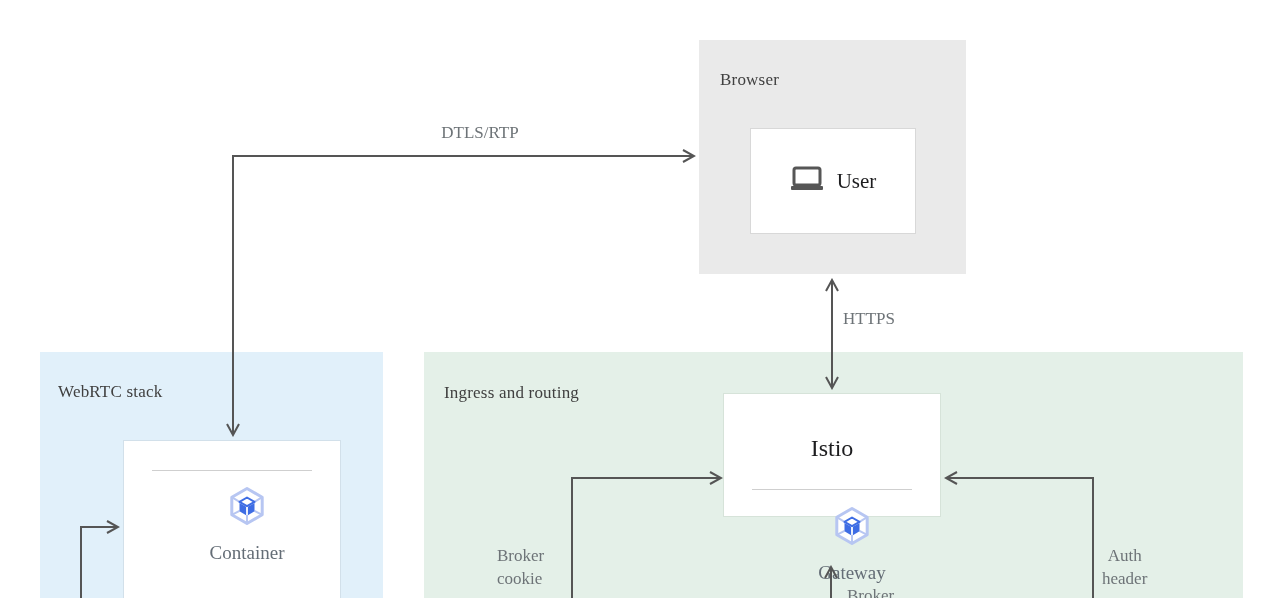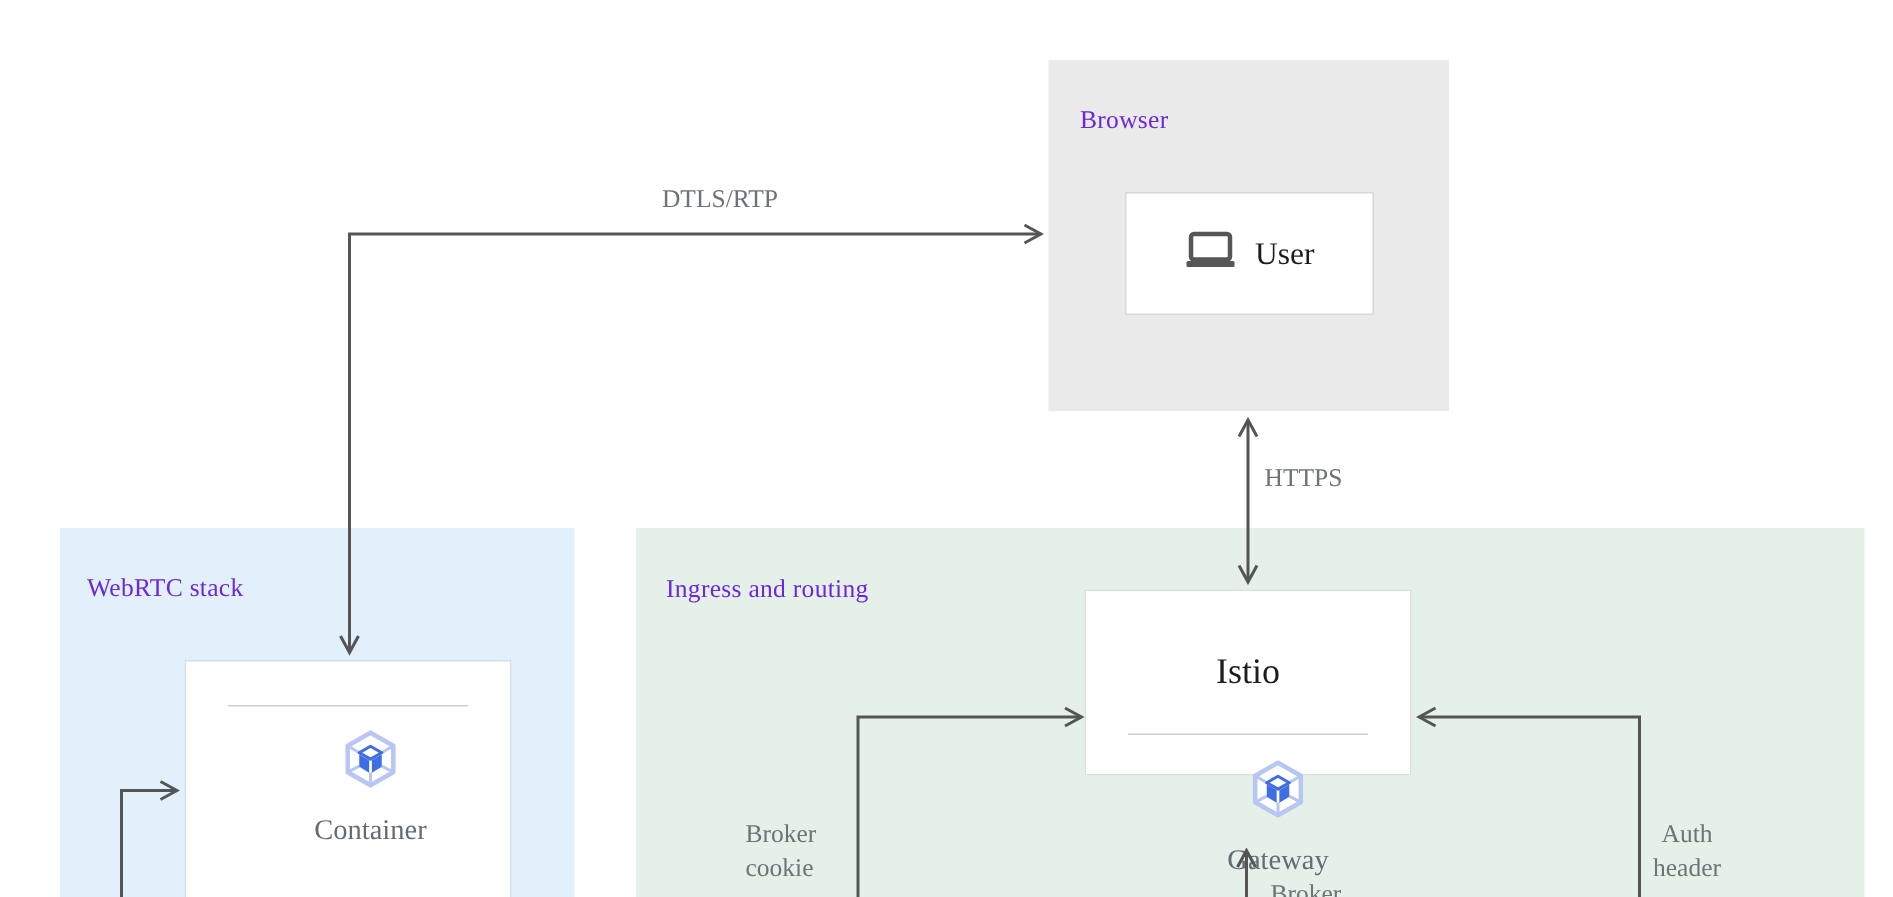--- a/index.html
+++ b/index.html
@@ -12,21 +12,21 @@
     position: relative;
     font-family: "Liberation Serif", serif;
   }
   .panel {
     position: absolute;
     z-index: 1;
   }
   .panel-label {
     position: absolute;
     font-size: 17px;
-    color: #6d28d9;
+    color: #404040;
     z-index: 4;
     letter-spacing: 0.2px;
   }
   .node {
     position: absolute;
     background: #ffffff;
     z-index: 2;
     box-sizing: border-box;
   }
   .node-title {
@@ -61,21 +61,21 @@
   #arrow-layer {
     position: absolute;
     left: 0; top: 0;
     z-index: 3;
     pointer-events: none;
   }
   
   #browser-panel { left: 699px; top: 40px; width: 267px; height: 234px; background: #eaeaea; }
   #browser-label { left: 720px; top: 70px; }
   #user-box {
-    left: 750px; top: 128px; width: 166px; height: 82px;
+    left: 750px; top: 128px; width: 166px; height: 106px;
     border: 1px solid #d8d8d8;
     display: flex; align-items: center; justify-content: center; gap: 13px;
   }
   #user-title { font-size: 21px; color: #1d1d1f; }
   
   #webrtc-panel { left: 40px; top: 352px; width: 343px; height: 246px; background: #e1f0fa; }
   #webrtc-label { left: 58px; top: 382px; }
   #stun-box {
     left: 123px; top: 440px; width: 218px; height: 200px;
     border: 1px solid #d2e0ea;

